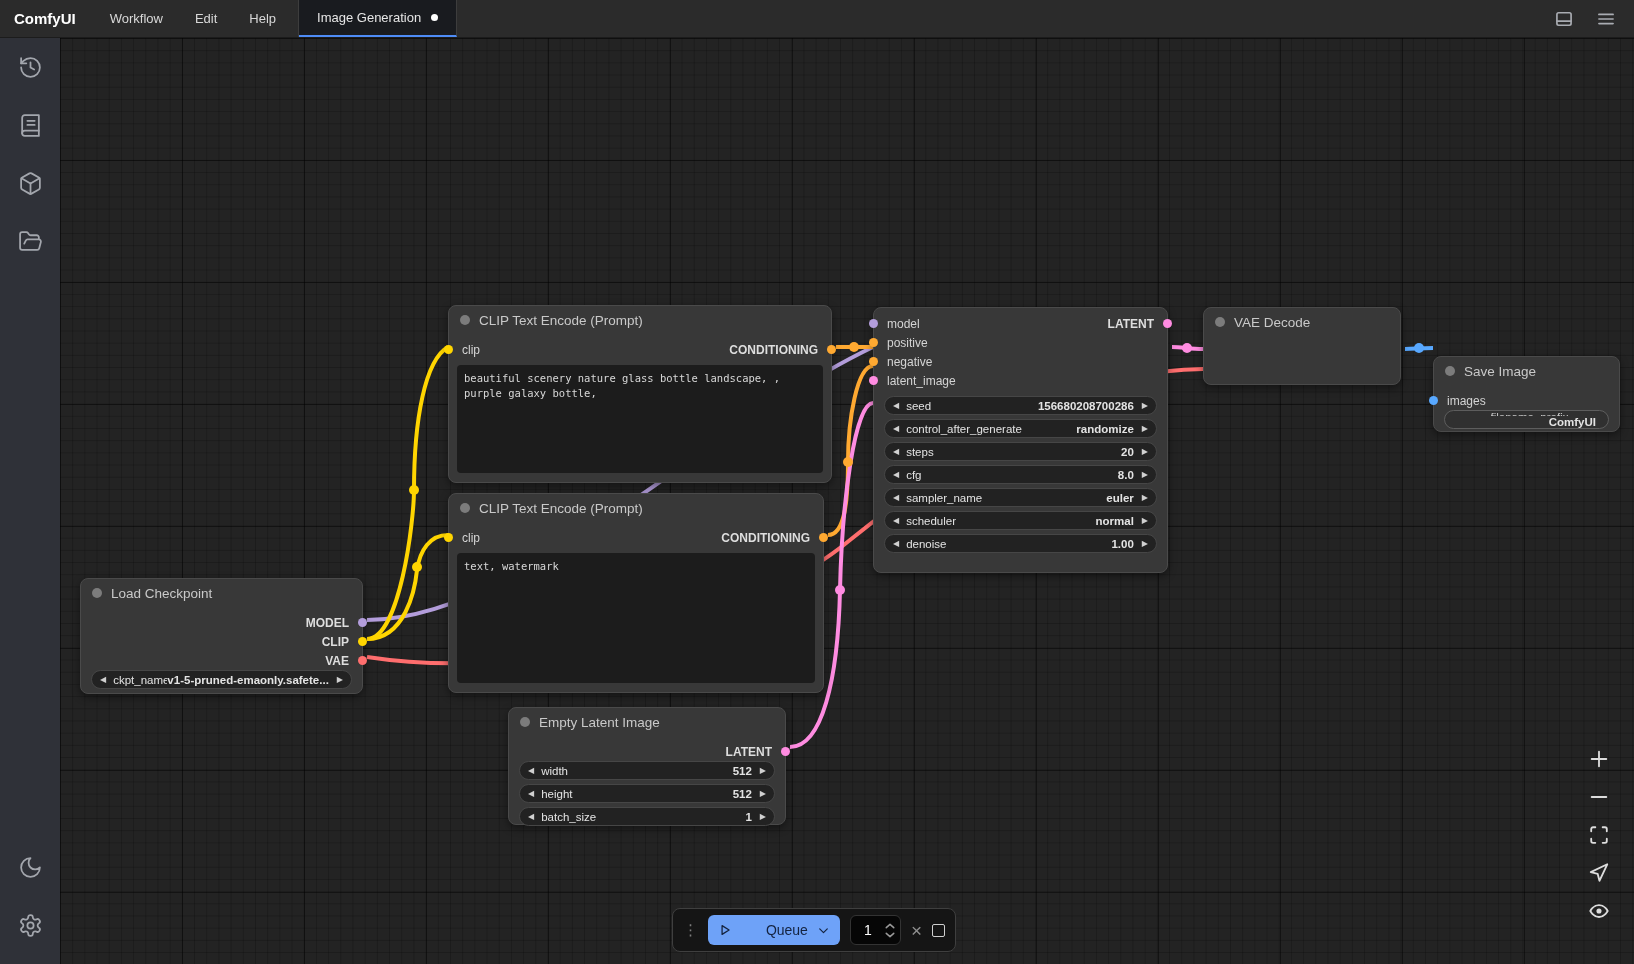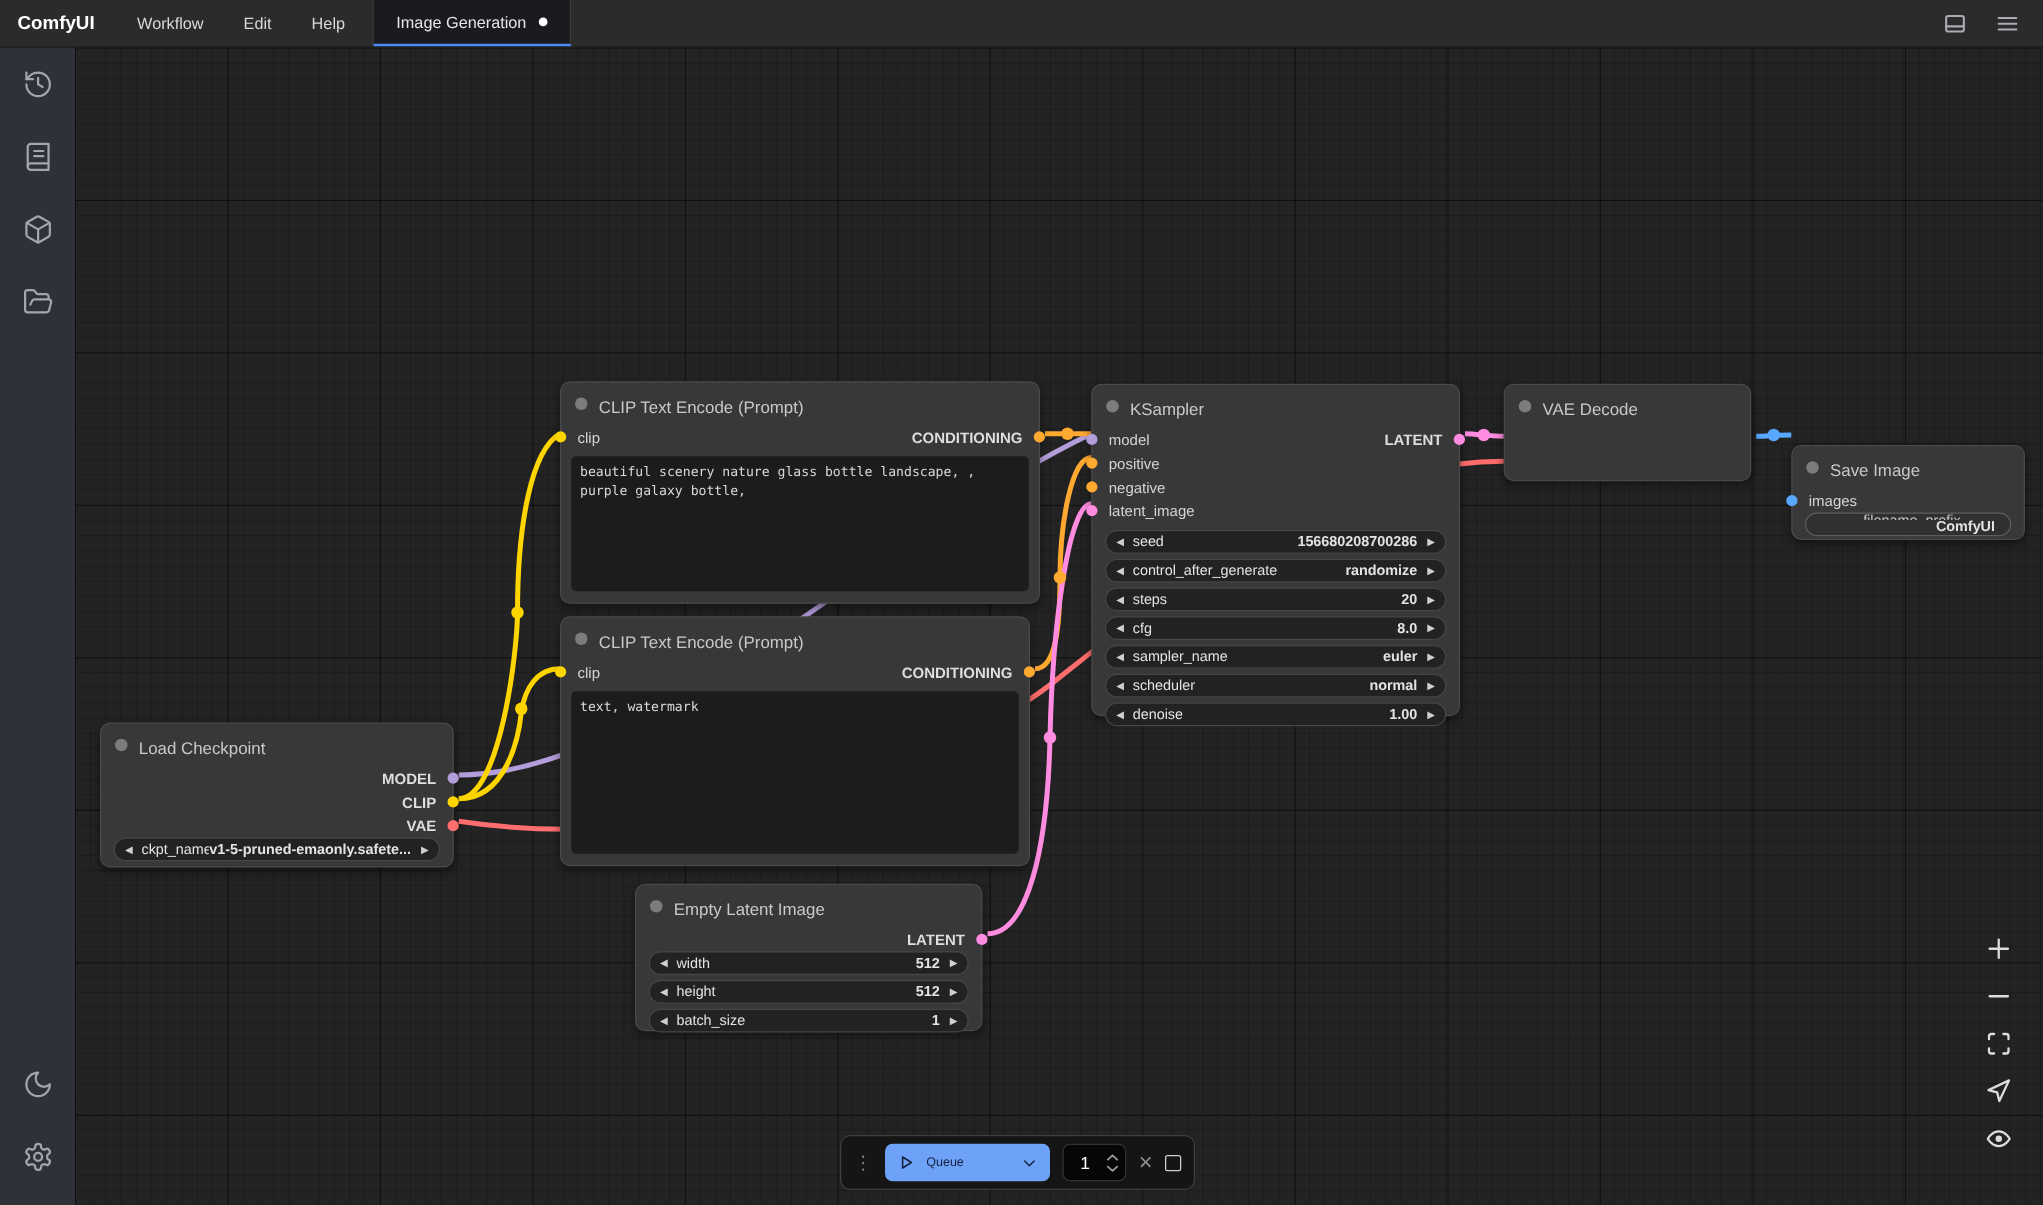--- a/index.html
+++ b/index.html
@@ -43,21 +43,21 @@
       linear-gradient(rgba(0,0,0,.20) 1px, transparent 1px),
       linear-gradient(90deg, rgba(0,0,0,.20) 1px, transparent 1px);
     background-size:122px 122px,122px 122px,12.2px 12.2px,12.2px 12.2px; }
 
   .links { position:absolute; left:0; top:0; width:1634px; height:964px;
     z-index:1; pointer-events:none; }
 
   
   .node { position:absolute; background:#383838; border:1px solid #4a4a4a;
     border-radius:8px; box-shadow:0 3px 8px rgba(0,0,0,.45); z-index:2; }
-  .node-header { height:28px; display:flex; align-items:flex-start; gap:9px;
+  .node-header { height:28px; display:flex; align-items:center; gap:9px;
     padding:12px 11px; }
   .node-status-dot { width:10px; height:10px; border-radius:50%; background:#7c7c7c; flex:none; }
   .node-title { color:#c9c9c9; font-size:13.5px; white-space:nowrap; }
   .node-body { padding-top:6px; }
   .srow { position:relative; height:19px; display:flex; align-items:center;
     padding:0 13px; }
   .slot-lbl { color:#d4d4d4; font-size:12px; white-space:nowrap; }
   .slot-lbl.out { margin-left:auto; font-weight:bold; color:#dedede; }
   .dot { width:9px; height:9px; border-radius:50%; position:absolute; top:5px; }
   .dot.in { left:-5px; }
@@ -85,21 +85,21 @@
   
   .queue-bar { position:absolute; left:672px; top:908px; width:284px; height:44px;
     background:#151515; border:1px solid #3f3f3f; border-radius:8px; z-index:5;
     display:flex; align-items:center; padding:0 10px; gap:10px; }
   .drag-handle { color:#7d7d7d; font-size:15px; letter-spacing:0; cursor:grab; }
   .queue-btn { height:30px; width:134px; background:#6ea2f8; border:none;
     border-radius:6px; display:flex; align-items:center; padding:0 10px; gap:9px;
     cursor:pointer; }
   .queue-btn svg { width:14px; height:14px; stroke:#14233f; fill:none;
     stroke-width:2.2; stroke-linejoin:round; stroke-linecap:round; }
-  .queue-label { color:#14233f; font-size:10px; flex:1; text-align:left; }
+  .queue-label { color:#14233f; font-size:14px; flex:1; text-align:right; }
   .count-box { height:30px; width:52px; background:#060606; border:1px solid #333333;
     border-radius:6px; display:flex; align-items:center; padding:0 5px 0 0; }
   .count-val { flex:1; text-align:center; color:#ffffff; font-size:14px; }
   .steppers { display:flex; flex-direction:column; gap:3px; }
   .steppers svg { width:10px; height:6px; stroke:#9a9a9a; fill:none;
     stroke-width:1.8; stroke-linecap:round; stroke-linejoin:round; cursor:pointer; }
   .qb-x { color:#8f8f8f; font-size:19px; line-height:1; cursor:pointer; }
   .qb-stop { width:13px; height:13px; border:1.6px solid #cfcfcf; border-radius:2px;
     cursor:pointer; }
 
@@ -256,24 +256,20 @@
       <span class="dot in c-clip"></span>
       <span class="slot-lbl">clip</span>
       <span class="slot-lbl out">CONDITIONING</span>
       <span class="dot out c-cond"></span>
     </div>
     <textarea class="prompt" style="height: 130px;" spellcheck="false">text, watermark</textarea>
   </div>
 </div>
 
 <div class="node" style="left:873px;top:307px;width:295px;height:266px;">
-  <div class="node-header">
-    <span class="node-status-dot"></span>
-    <span class="node-title">KSampler</span>
-  </div>
   <div class="node-body">
     <div class="srow">
       <span class="dot in c-model"></span>
       <span class="slot-lbl">model</span>
       <span class="slot-lbl out">LATENT</span>
       <span class="dot out c-latent"></span>
     </div>
     <div class="srow">
       <span class="dot in c-cond"></span>
       <span class="slot-lbl">positive</span>

